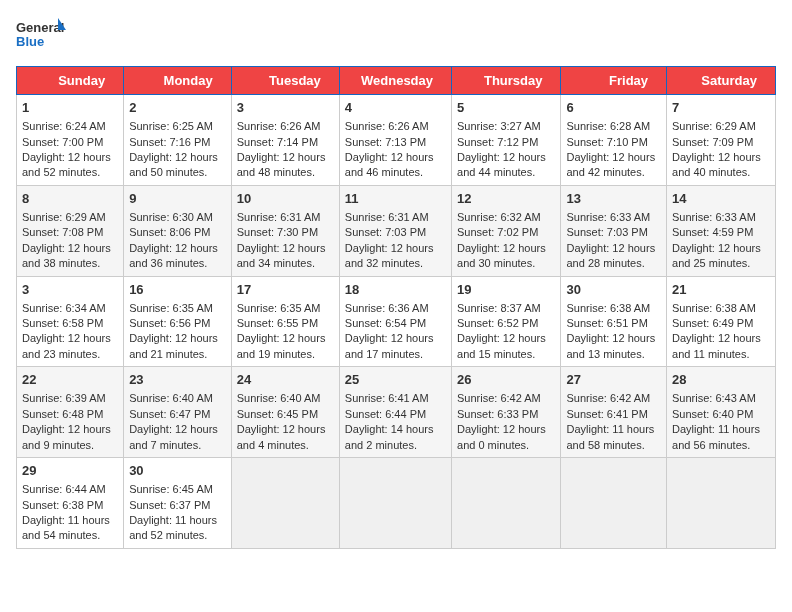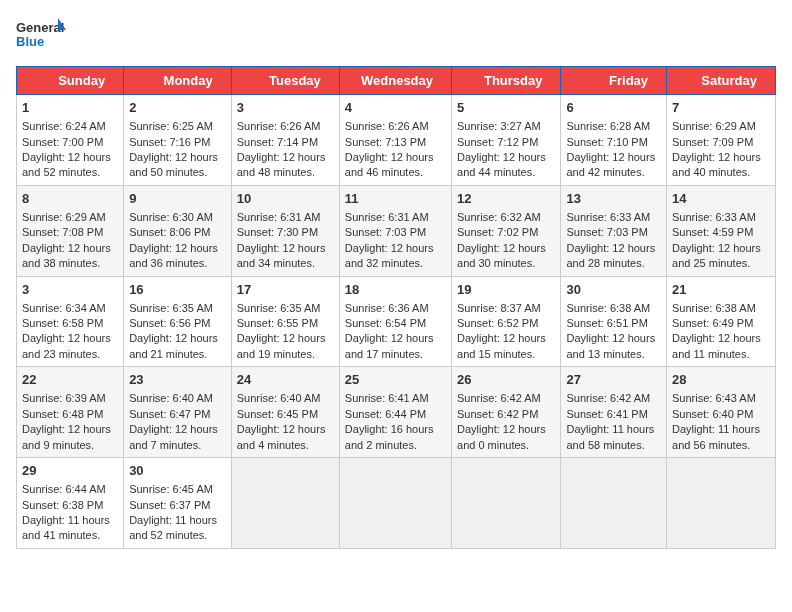--- a/index.html
+++ b/index.html
@@ -126,27 +126,27 @@
         <td><span class="day-number">17</span><span>Sunrise: 6:35 AM</span><br><span>Sunset: 6:55 PM</span><br><span>Daylight: 12 hours and 19 minutes.</span></td>
         <td><span class="day-number">18</span><span>Sunrise: 6:36 AM</span><br><span>Sunset: 6:54 PM</span><br><span>Daylight: 12 hours and 17 minutes.</span></td>
         <td><span class="day-number">19</span><span>Sunrise: 8:37 AM</span><br><span>Sunset: 6:52 PM</span><br><span>Daylight: 12 hours and 15 minutes.</span></td>
         <td><span class="day-number">30</span><span>Sunrise: 6:38 AM</span><br><span>Sunset: 6:51 PM</span><br><span>Daylight: 12 hours and 13 minutes.</span></td>
         <td><span class="day-number">21</span><span>Sunrise: 6:38 AM</span><br><span>Sunset: 6:49 PM</span><br><span>Daylight: 12 hours and 11 minutes.</span></td>
       </tr>
       <tr>
         <td><span class="day-number">22</span><span>Sunrise: 6:39 AM</span><br><span>Sunset: 6:48 PM</span><br><span>Daylight: 12 hours and 9 minutes.</span></td>
         <td><span class="day-number">23</span><span>Sunrise: 6:40 AM</span><br><span>Sunset: 6:47 PM</span><br><span>Daylight: 12 hours and 7 minutes.</span></td>
         <td><span class="day-number">24</span><span>Sunrise: 6:40 AM</span><br><span>Sunset: 6:45 PM</span><br><span>Daylight: 12 hours and 4 minutes.</span></td>
-        <td><span class="day-number">25</span><span>Sunrise: 6:41 AM</span><br><span>Sunset: 6:44 PM</span><br><span>Daylight: 16 hours and 2 minutes.</span></td>
-        <td><span class="day-number">26</span><span>Sunrise: 6:42 AM</span><br><span>Sunset: 6:42 PM</span><br><span>Daylight: 12 hours and 0 minutes.</span></td>
+        <td><span class="day-number">25</span><span>Sunrise: 6:41 AM</span><br><span>Sunset: 6:44 PM</span><br><span>Daylight: 14 hours and 2 minutes.</span></td>
+        <td><span class="day-number">26</span><span>Sunrise: 6:42 AM</span><br><span>Sunset: 6:33 PM</span><br><span>Daylight: 12 hours and 0 minutes.</span></td>
         <td><span class="day-number">27</span><span>Sunrise: 6:42 AM</span><br><span>Sunset: 6:41 PM</span><br><span>Daylight: 11 hours and 58 minutes.</span></td>
         <td><span class="day-number">28</span><span>Sunrise: 6:43 AM</span><br><span>Sunset: 6:40 PM</span><br><span>Daylight: 11 hours and 56 minutes.</span></td>
       </tr>
       <tr>
-        <td><span class="day-number">29</span><span>Sunrise: 6:44 AM</span><br><span>Sunset: 6:38 PM</span><br><span>Daylight: 11 hours and 41 minutes.</span></td>
+        <td><span class="day-number">29</span><span>Sunrise: 6:44 AM</span><br><span>Sunset: 6:38 PM</span><br><span>Daylight: 11 hours and 54 minutes.</span></td>
         <td><span class="day-number">30</span><span>Sunrise: 6:45 AM</span><br><span>Sunset: 6:37 PM</span><br><span>Daylight: 11 hours and 52 minutes.</span></td>
         <td class="empty-cell"></td>
         <td class="empty-cell"></td>
         <td class="empty-cell"></td>
         <td class="empty-cell"></td>
         <td class="empty-cell"></td>
       </tr>
     </tbody>
 </table>
 

